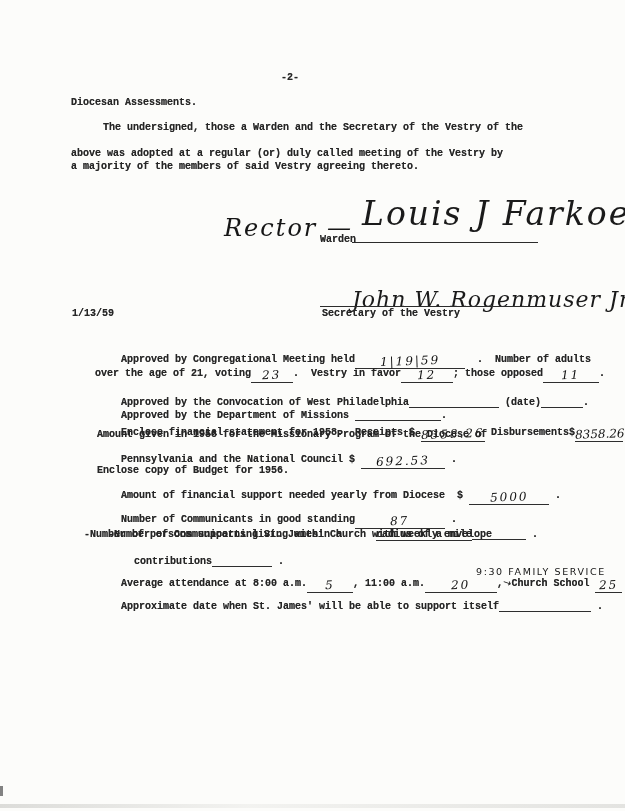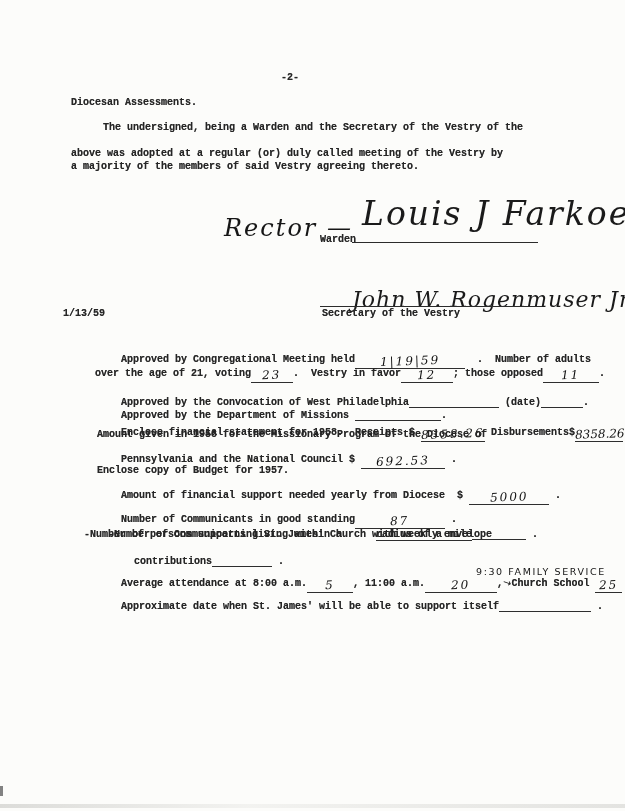--- a/index.html
+++ b/index.html
@@ -83,40 +83,40 @@
 </style>
 </head>
 <body>
 
 <div class="page">
 
   <div class="line" style="left:281px;top:72px">-2-</div>
 
   <div class="line" style="left:71px;top:97px">Diocesan Assessments.</div>
 
-  <div class="line" style="left:103px;top:122px">The undersigned, being a Warden and the Secretary of the Vestry of the</div>
+  <div class="line" style="left:103px;top:122px">The undersigned, those a Warden and the Secretary of the Vestry of the</div>
   <div class="line" style="left:71px;top:148px">above was adopted at a regular (or) duly called meeting of the Vestry by</div>
   <div class="line" style="left:71px;top:161px">a majority of the members of said Vestry agreeing thereto.</div>
 
   <div class="line" style="left:200px;top:210px">
     <span class="hw-note">Rector —</span>
   </div>
   <div class="line" style="left:338px;top:196px">
     <span class="sig sig-warden">Louis J Farkoe</span>
   </div>
   <div class="sigline" style="left:352px;top:242px;width:186px"></div>
   <div class="line" style="left:320px;top:234px">Warden</div>
 
   <div class="line" style="left:328px;top:282px">
     <span class="sig sig-secretary">John W. Rogenmuser Jr.</span>
   </div>
   <div class="sigline" style="left:320px;top:306px;width:222px"></div>
   <div class="line" style="left:322px;top:308px">Secretary of the Vestry</div>
 
-  <div class="line" style="left:63px;top:308px">1/13/59</div>
+  <div class="line" style="left:72px;top:308px">1/13/59</div>
 
   <div class="line" style="left:97px;top:342px">
     <span>Approved by Congregational Meeting held</span><span class="blank" style="width:110px"><span class="hw">1|19|59</span></span><span>  .  Number of adults</span>
   </div>
   <div class="line" style="left:71px;top:356px">
     <span>over the age of 21, voting</span><span class="blank" style="width:42px"><span class="hw">23</span></span><span>.  Vestry in favor</span><span class="blank" style="width:52px"><span class="hw">12</span></span><span>; those opposed</span><span class="blank" style="width:56px"><span class="hw">11</span></span><span>.</span>
   </div>
 
   <div class="line" style="left:97px;top:383px">
     <span>Approved by the Convocation of West Philadelphia</span><span class="blank" style="width:90px"></span><span> (date)</span><span class="blank" style="width:42px"></span><span>.</span>
@@ -126,21 +126,21 @@
   </div>
 
   <div class="line" style="left:97px;top:415px">
     <span>Enclose financial statement for 1958.  Receipts $ </span><span class="blank" style="width:64px"><span class="hw">8358.26</span></span><span> Disbursements$</span><span class="blank" style="width:48px"><span class="hw" style="letter-spacing:0px">8358.26</span></span>
   </div>
   <div class="line" style="left:97px;top:429px">Amount given in 1958 for the Missionary Program of the Diocese of</div>
   <div class="line" style="left:97px;top:442px">
     <span>Pennsylvania and the National Council $ </span><span class="blank" style="width:84px"><span class="hw">692.53</span></span><span> .</span>
   </div>
 
-  <div class="line" style="left:97px;top:465px">Enclose copy of Budget for 1957.</div>
+  <div class="line" style="left:97px;top:465px">Enclose copy of Budget for 1956.</div>
   <div class="line" style="left:97px;top:478px">
     <span>Amount of financial support needed yearly from Diocese  $ </span><span class="blank" style="width:80px"><span class="hw">5000</span></span><span> .</span>
   </div>
 
   <div class="line" style="left:97px;top:502px">
     <span>Number of Communicants in good standing</span><span class="blank" style="width:90px"><span class="hw">87</span></span><span> .</span>
   </div>
   <div class="line" style="left:84px;top:515px">
     <span>-Number of Communicatns living within a </span><span class="u">radius of a mile</span><span class="blank" style="width:54px"></span><span> .</span>
   </div>

